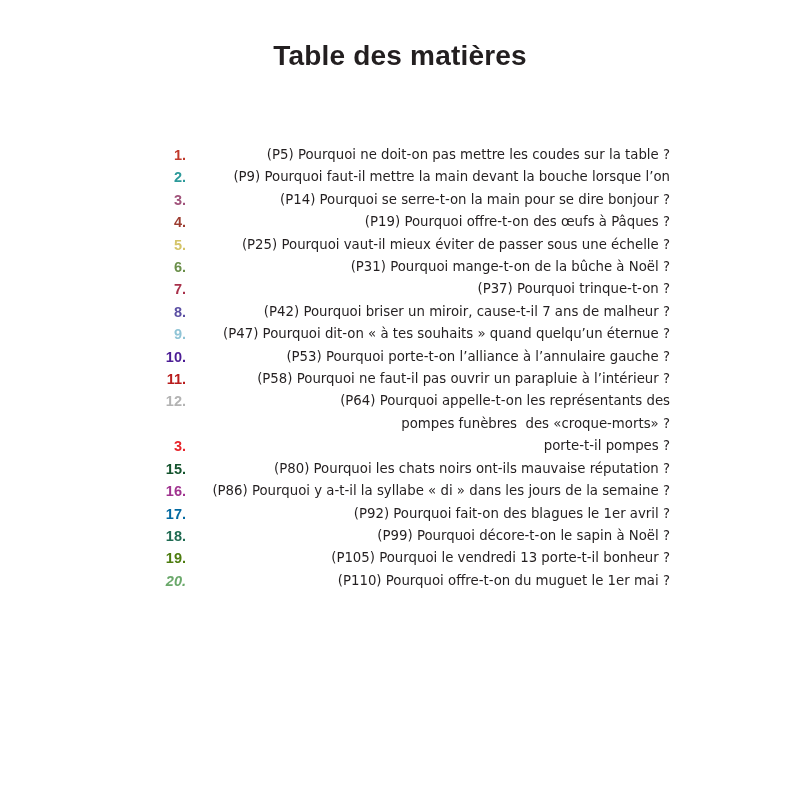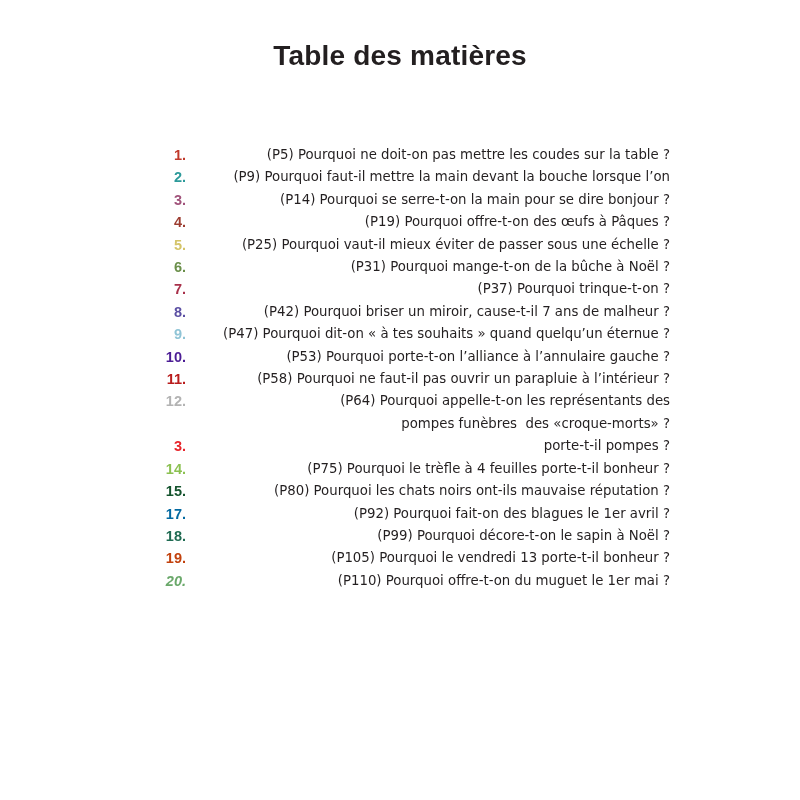--- a/index.html
+++ b/index.html
@@ -124,37 +124,37 @@
       </div>
       <div class="toc-item">
         <div class="toc-num" style="color: rgb(179, 179, 179);">12.</div>
         <div class="toc-text"><span>(P64) Pourquoi appelle-t-on les représentants des</span><span class="cont">pompes funèbres  des «croque-morts» ?</span></div>
       </div>
       <div class="toc-item">
         <div class="toc-num" style="color: rgb(232, 36, 43);">3.</div>
         <div class="toc-text"><span class="cont">porte-t-il pompes ?</span></div>
       </div>
       <div class="toc-item">
-        <div class="toc-num" style="color: rgb(140, 193, 82);">14.</div>
-        <div class="toc-text"><span>(P75) Pourquoi le trèfle à 4 feuilles porte-t-il bonheur ?</span></div>
+        <div class="toc-num" style="color: #14532d;">15.</div>
+        <div class="toc-text"><span>(P80) Pourquoi les chats noirs ont-ils mauvaise réputation ?</span></div>
       </div>
       <div class="toc-item">
-        <div class="toc-num" style="color: #14532d;">15.</div>
-        <div class="toc-text"><span>(P80) Pourquoi les chats noirs ont-ils mauvaise réputation ?</span></div>
+        <div class="toc-num" style="color: rgb(160, 51, 143);">16.</div>
+        <div class="toc-text"><span>(P86) Pourquoi y a-t-il la syllabe « di » dans les jours de la semaine ?</span></div>
       </div>
       <div class="toc-item">
         <div class="toc-num" style="color: #0369a1;">17.</div>
         <div class="toc-text"><span>(P92) Pourquoi fait-on des blagues le 1er avril ?</span></div>
       </div>
       <div class="toc-item">
         <div class="toc-num" style="color: rgb(31, 107, 82);">18.</div>
         <div class="toc-text"><span>(P99) Pourquoi décore-t-on le sapin à Noël ?</span></div>
       </div>
       <div class="toc-item">
-        <div class="toc-num" style="color: #c2410c;">19.</div>
+        <div class="toc-num" style="color: #4d7c0f;">19.</div>
         <div class="toc-text"><span>(P105) Pourquoi le vendredi 13 porte-t-il bonheur ?</span></div>
       </div>
       <div class="toc-item">
         <div class="toc-num" style="color: rgb(106, 168, 106); font-style: italic;">20.</div>
         <div class="toc-text"><span>(P110) Pourquoi offre-t-on du muguet le 1er mai ?</span></div>
       </div>
     </div>
 
 </div>
 

